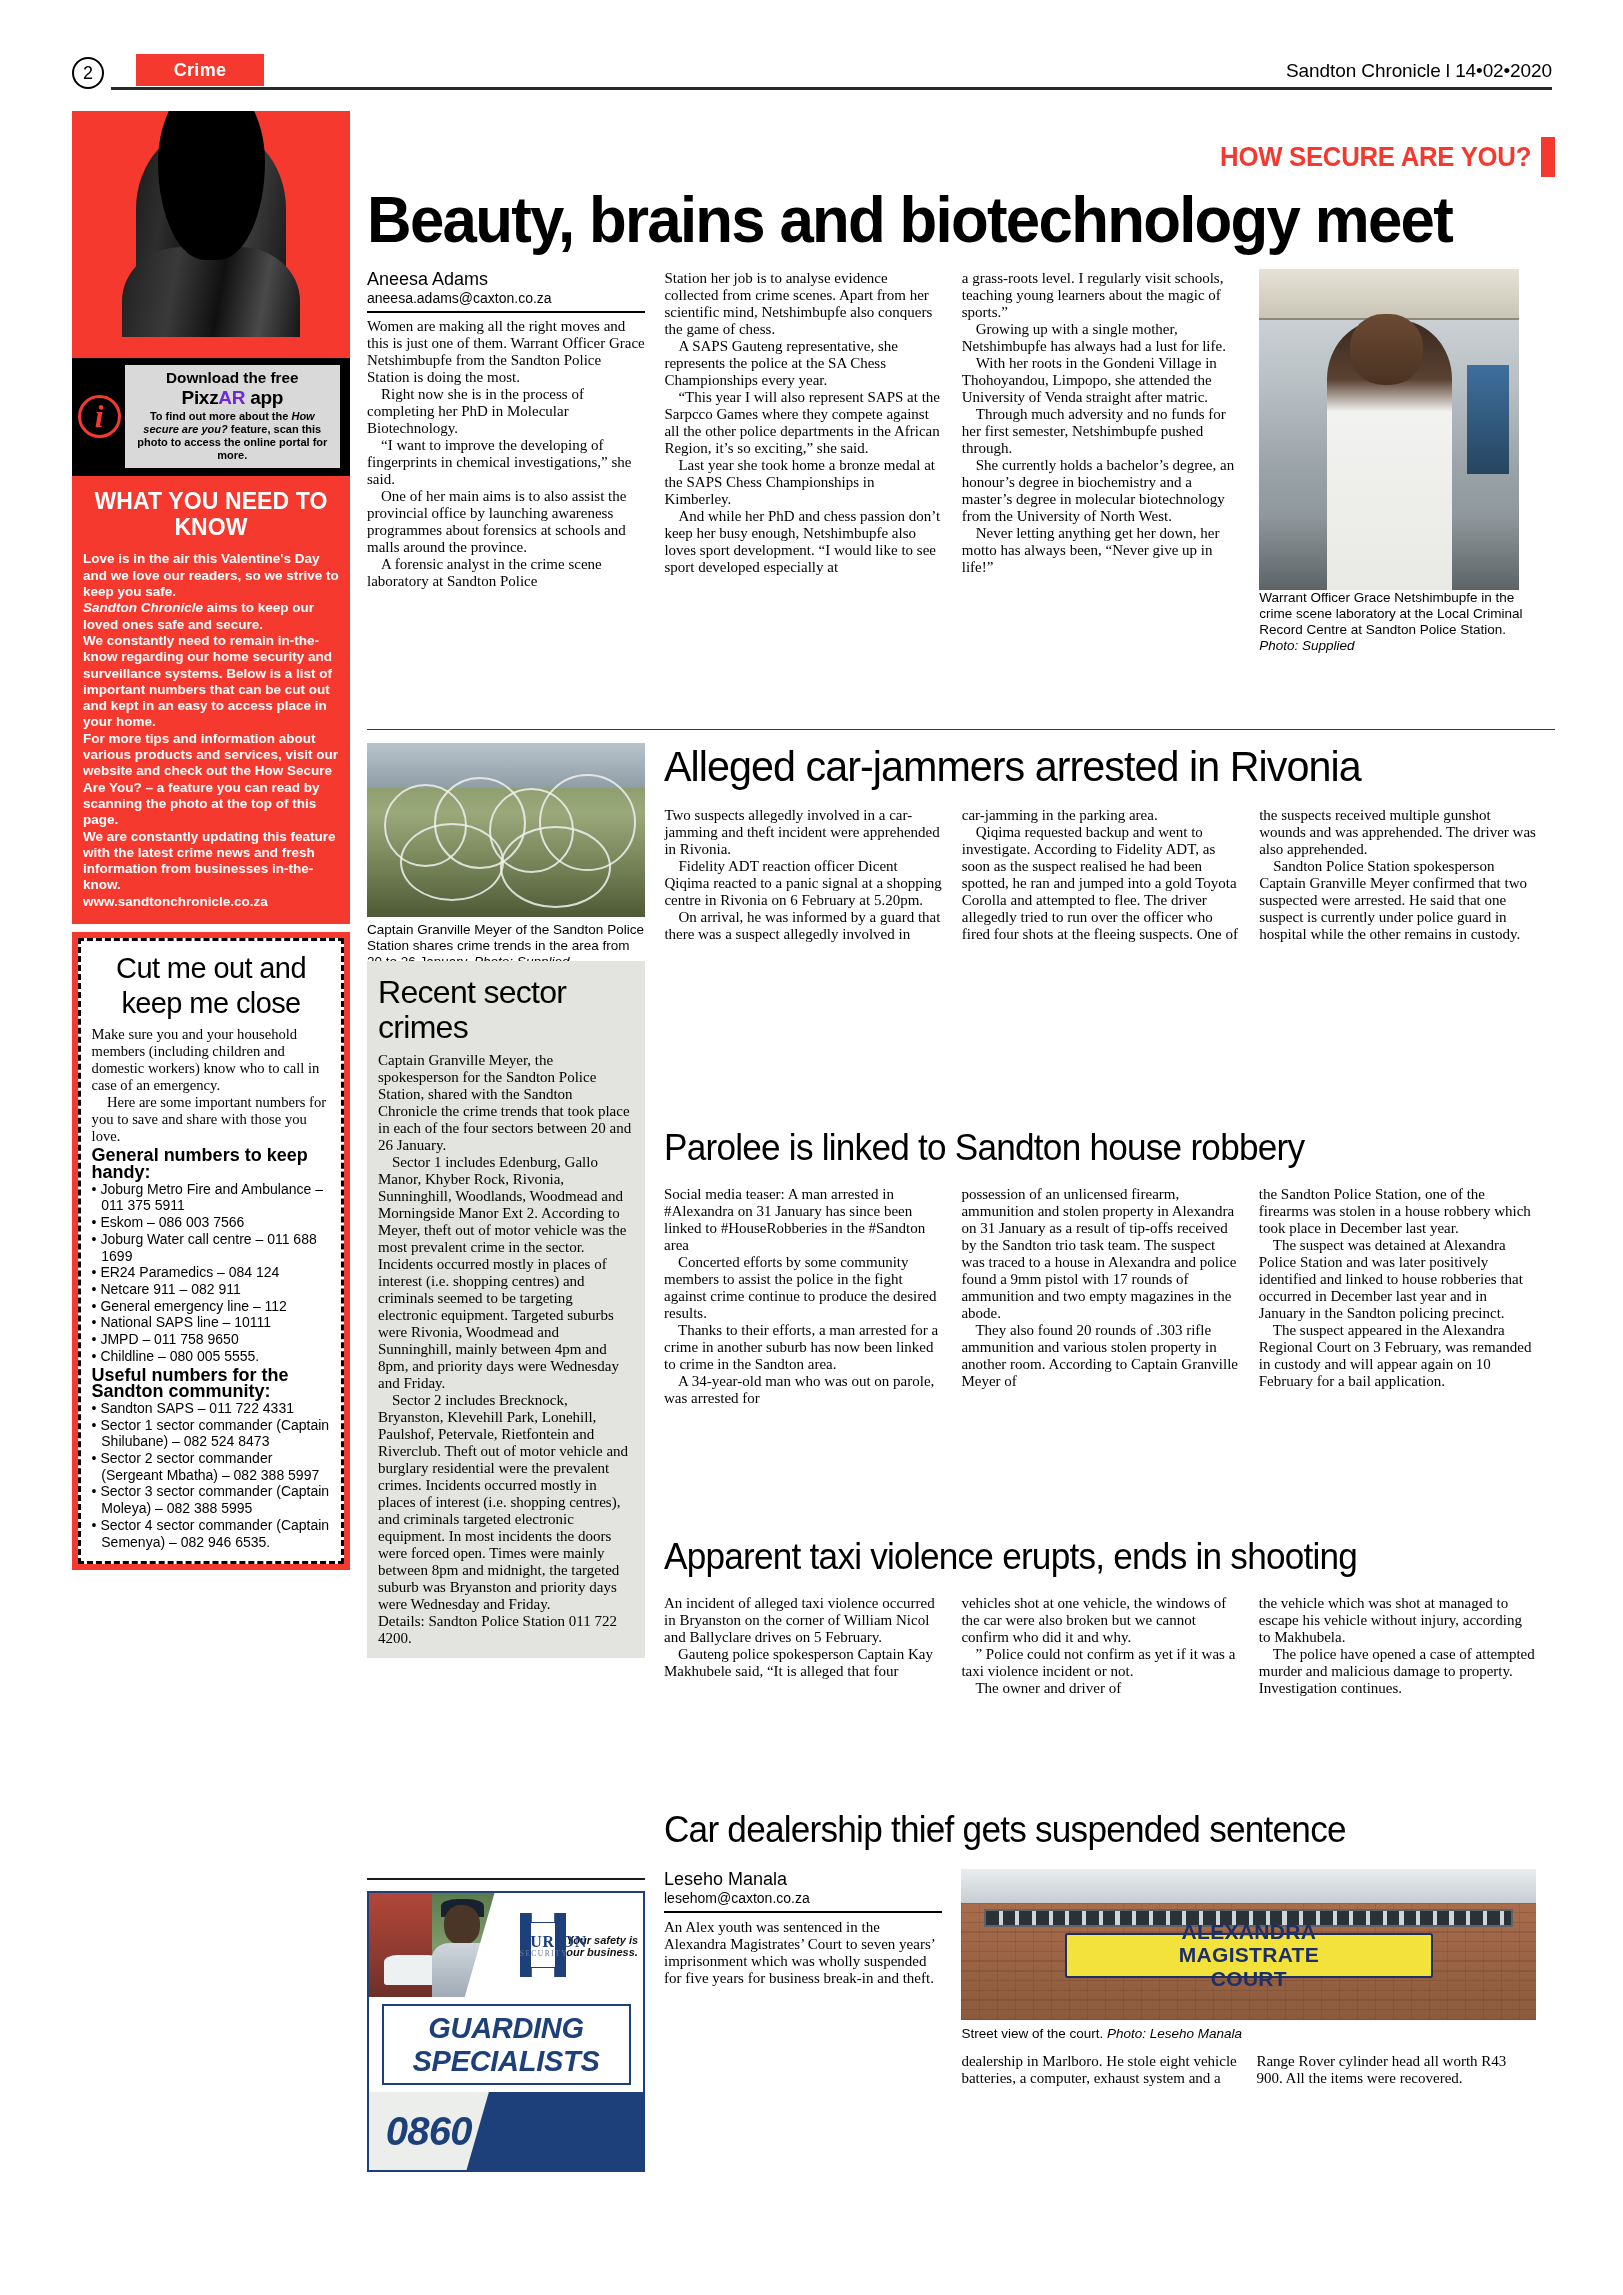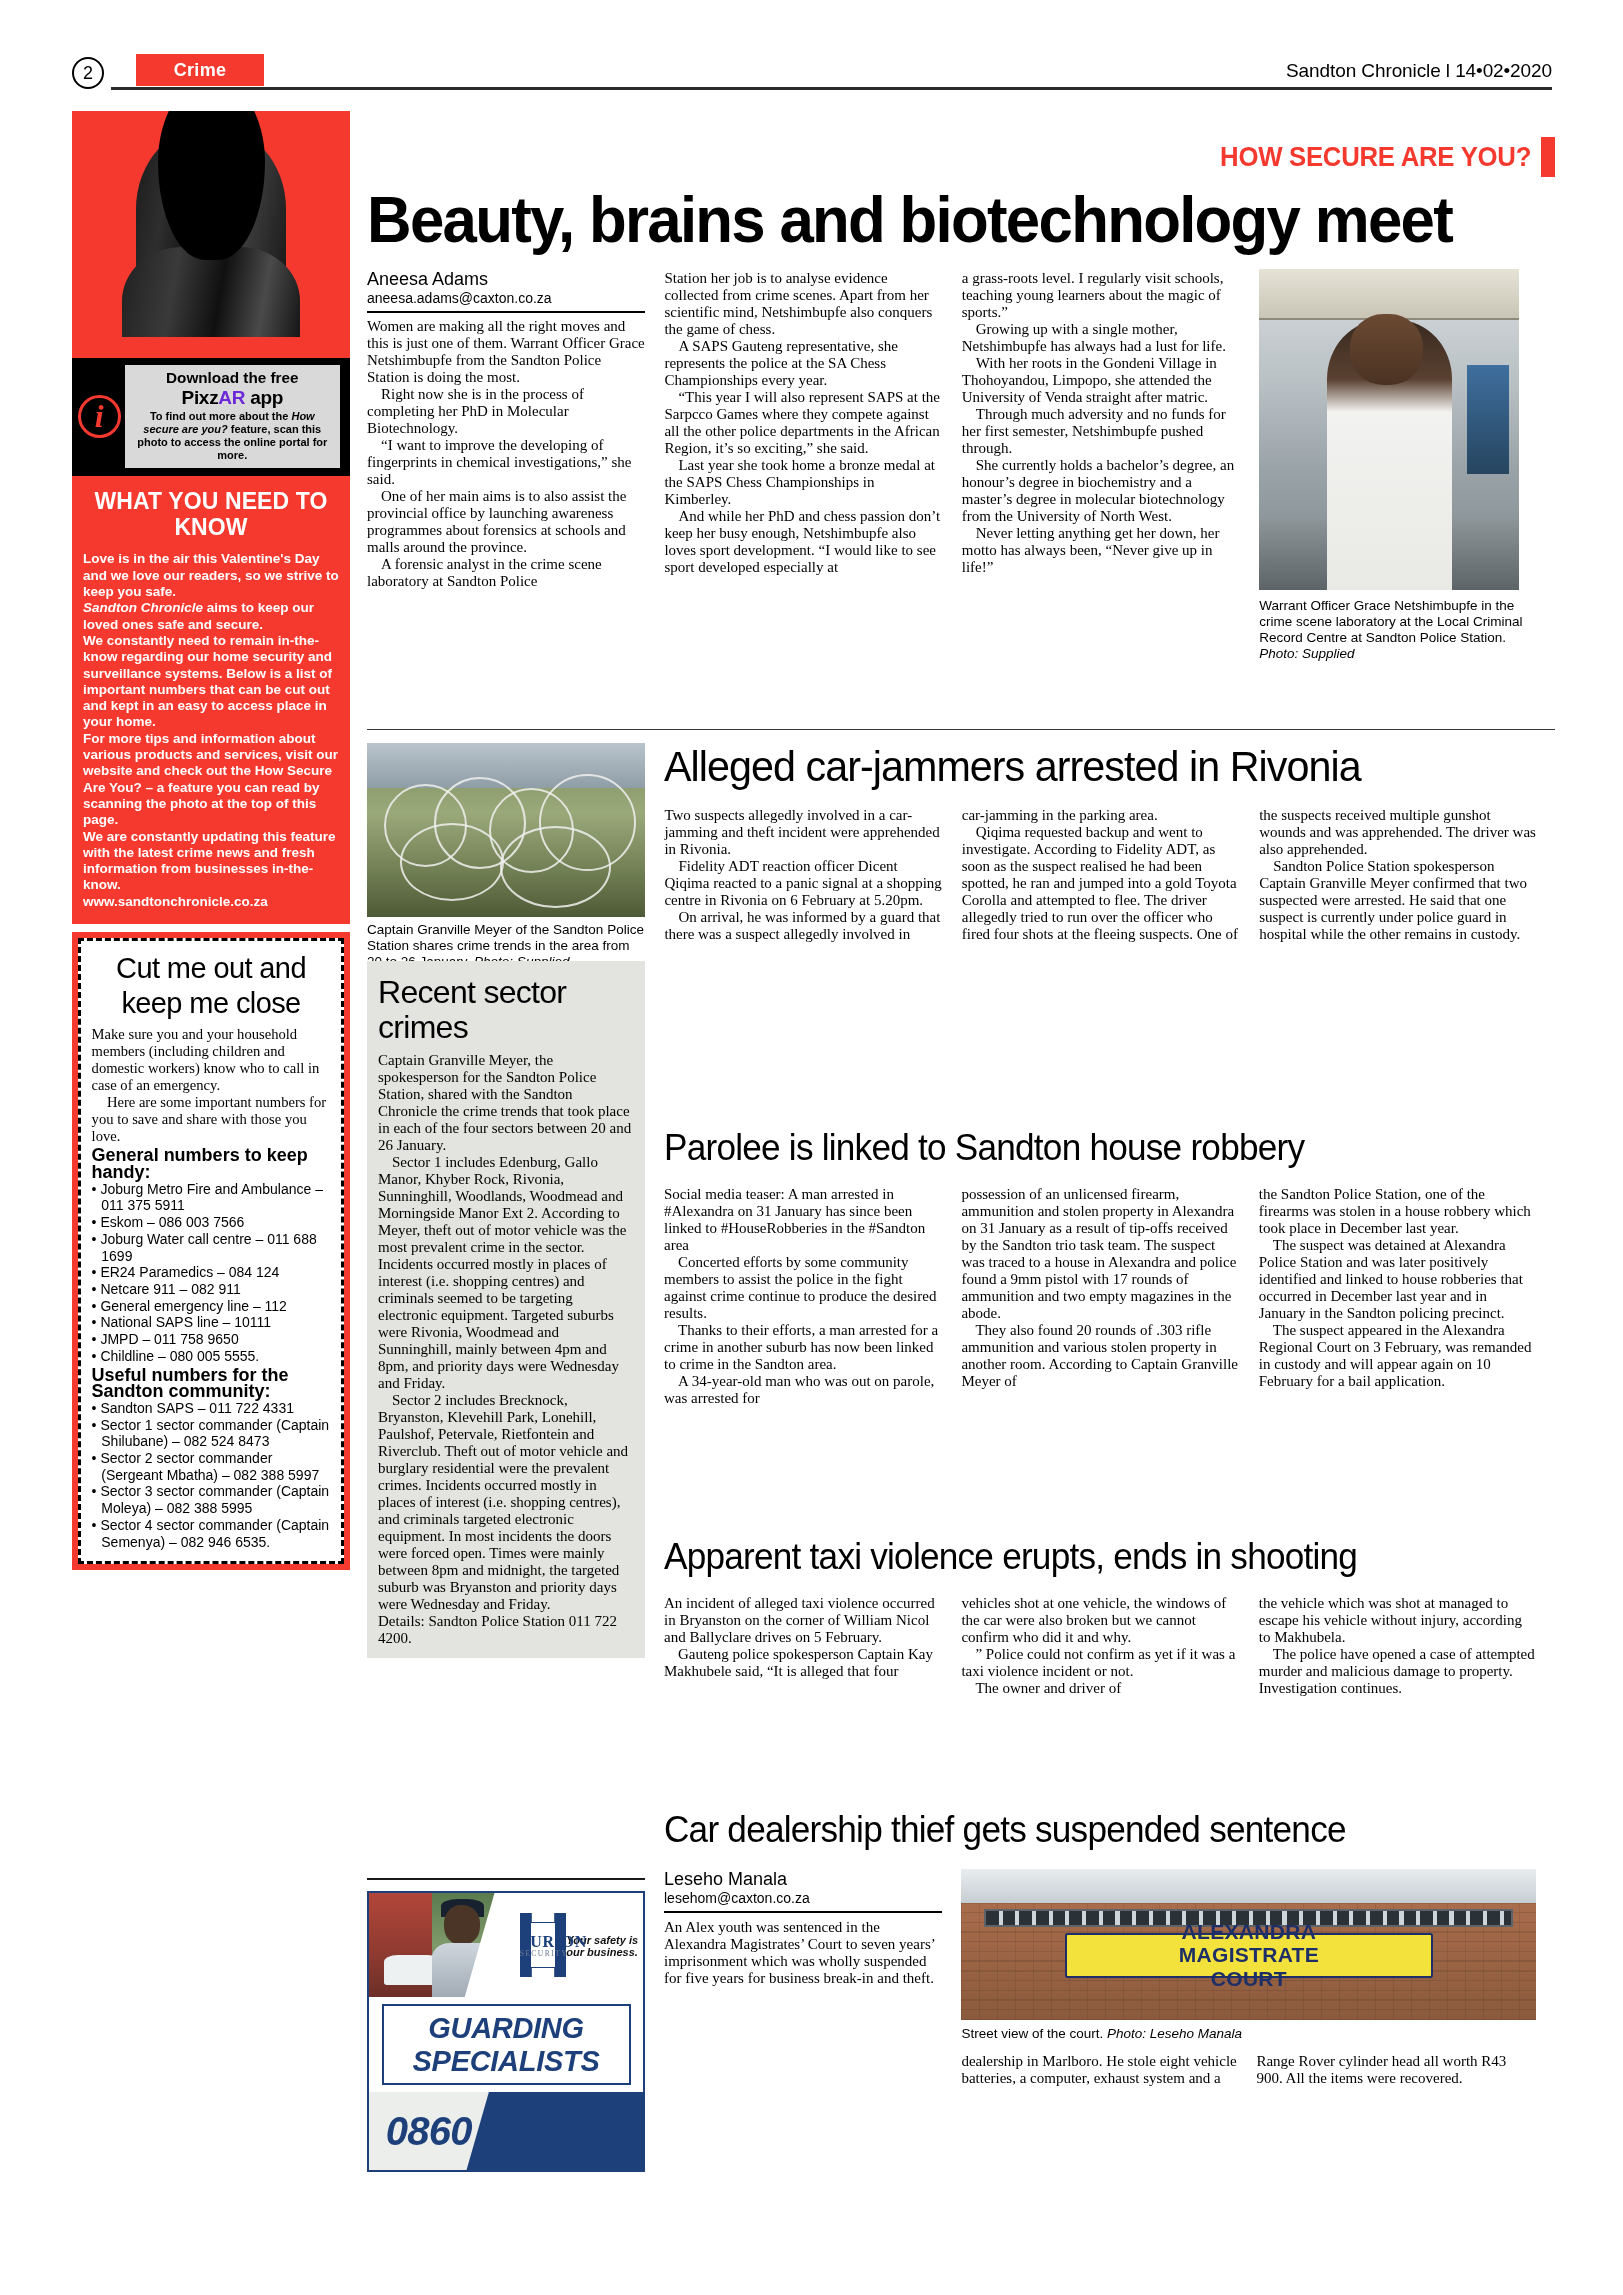--- a/index.html
+++ b/index.html
@@ -427,21 +427,21 @@
         </div>
 
         <div class="col wide-img">
           <div class="ph ph-lab" style="width:260px;height:321px">
             <div class="lab-shelf"></div>
             <div class="lab-bench"></div>
             <div class="lab-blue"></div>
             <div class="lab-person"></div>
             <div class="lab-face"></div>
           </div>
-          <div class="caption" style="margin-top:8px">
+          <div class="caption" style="margin-top:0">
             <span>Warrant Officer Grace Netshimbupfe in the crime scene laboratory at the Local Criminal Record Centre at Sandton Police Station.</span>
             <em>Photo: Supplied</em>
           </div>
         </div>
       </div>
     </div>
 
     <div style="position:absolute; left:0; top:618px; width:1188px;">
       <div class="hr-thin" style="margin-bottom:12.5px"></div>
       <div style="display:flex; gap:19.4px;">

